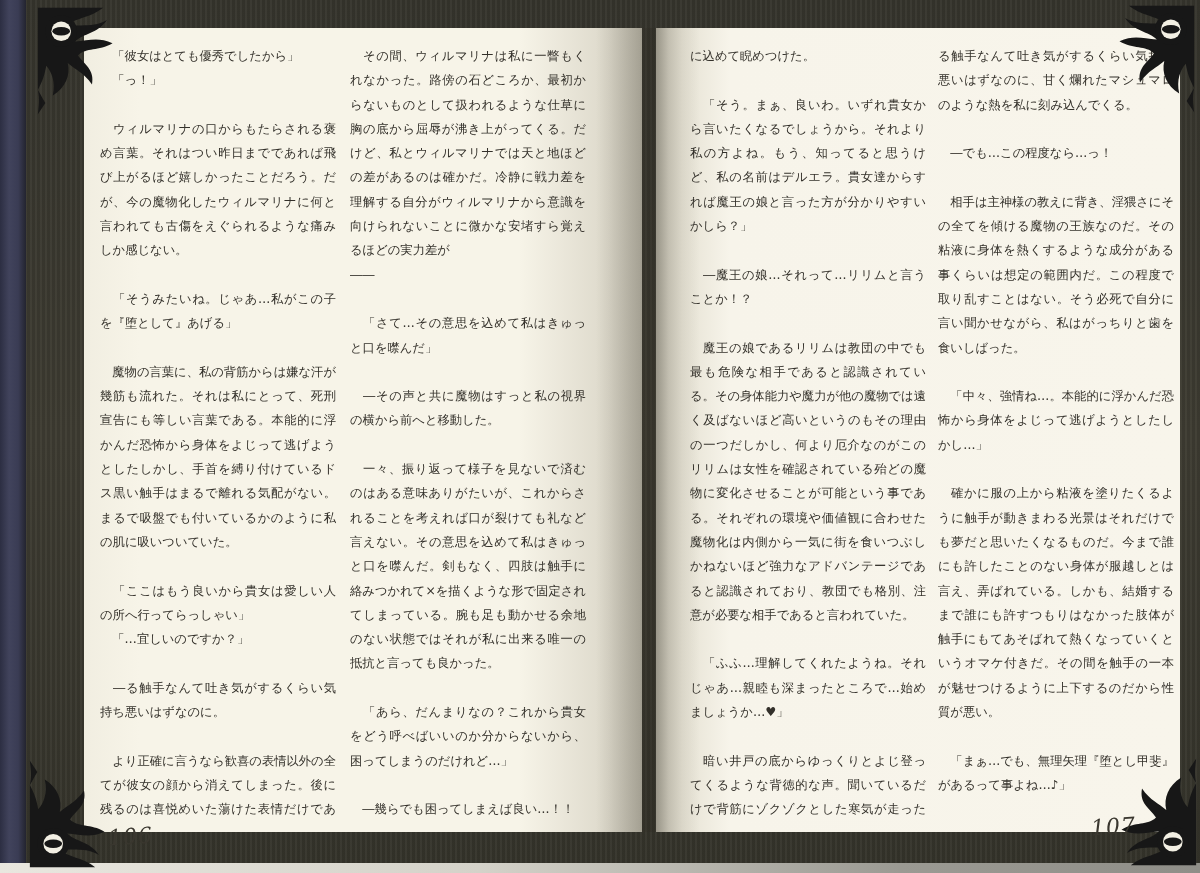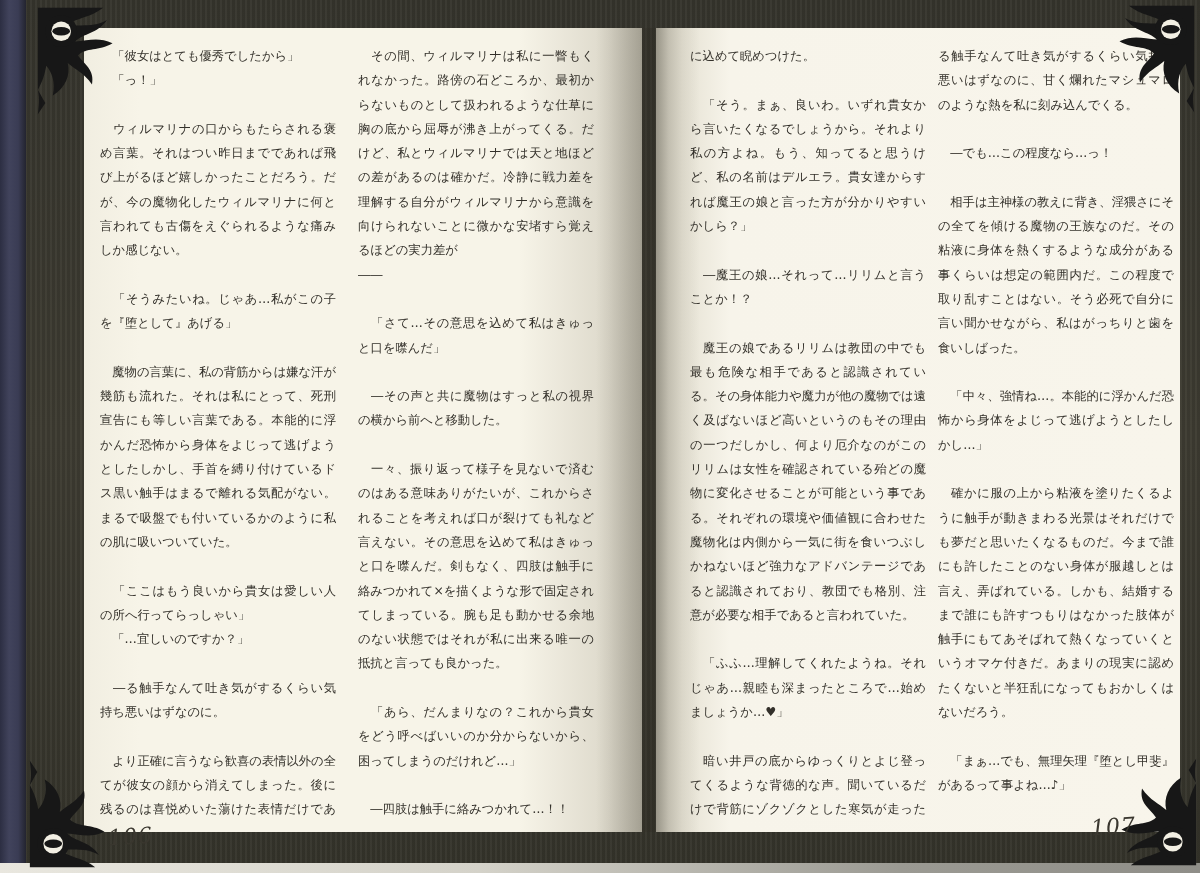--- a/index.html
+++ b/index.html
@@ -39,21 +39,21 @@
   }
   .gutter-shadow{
     position:absolute;top:28px;left:596px;width:104px;height:804px;
     background:linear-gradient(90deg, rgba(60,56,46,0) 0%, rgba(60,56,46,0.25) 42%, rgba(45,42,34,0.38) 52%, rgba(60,56,46,0.12) 70%, rgba(60,56,46,0) 100%);
     pointer-events:none;
   }
   
   .cols{
     position:absolute;top:16px;display:flex;
   }
-  .page-left .cols{left:16px;gap:22px;}
+  .page-left .cols{left:16px;gap:14px;}
   .page-right .cols{left:34px;gap:12px;}
   .col{
     width:236px;height:778px;overflow:hidden;
     font-size:12.3px;line-height:24.3px;color:#33302a;
     text-align:justify;
   }
   .col p.para{margin:0;}
   .col p.blank{margin:0;height:24.3px;}
   
   .ornament{position:absolute;width:112px;height:112px;}
@@ -101,21 +101,21 @@
         <p class="para">――</p>
         <p class="blank"></p>
         <p class="para">　「さて…その意思を込めて私はきゅっと口を噤んだ」</p>
         <p class="blank"></p>
         <p class="para">　―その声と共に魔物はすっと私の視界の横から前へと移動した。</p>
         <p class="blank"></p>
         <p class="para">　一々、振り返って様子を見ないで済むのはある意味ありがたいが、これからされることを考えれば口が裂けても礼など言えない。その意思を込めて私はきゅっと口を噤んだ。剣もなく、四肢は触手に絡みつかれて×を描くような形で固定されてしまっている。腕も足も動かせる余地のない状態ではそれが私に出来る唯一の抵抗と言っても良かった。</p>
         <p class="blank"></p>
         <p class="para">　「あら、だんまりなの？これから貴女をどう呼べばいいのか分からないから、困ってしまうのだけれど…」</p>
         <p class="blank"></p>
-        <p class="para">　―四肢は触手に絡みつかれて…！！</p>
+        <p class="para">　―幾らでも困ってしまえば良い…！！</p>
         <p class="blank"></p>
       </div>
   </div>
 </div>
 
 <div class="page page-right">
   <div class="cols">
     <div class="col">
         <p class="para">に込めて睨めつけた。</p>
         <p class="blank"></p>
@@ -131,21 +131,21 @@
       </div>
     <div class="col">
         <p class="para">る触手なんて吐き気がするくらい気持ち悪いはずなのに、甘く爛れたマシュマロのような熱を私に刻み込んでくる。</p>
         <p class="blank"></p>
         <p class="para">　―でも…この程度なら…っ！</p>
         <p class="blank"></p>
         <p class="para">　相手は主神様の教えに背き、淫猥さにその全てを傾ける魔物の王族なのだ。その粘液に身体を熱くするような成分がある事くらいは想定の範囲内だ。この程度で取り乱すことはない。そう必死で自分に言い聞かせながら、私はがっちりと歯を食いしばった。</p>
         <p class="blank"></p>
         <p class="para">　「中々、強情ね…。本能的に浮かんだ恐怖から身体をよじって逃げようとしたしかし…」</p>
         <p class="blank"></p>
-        <p class="para">　確かに服の上から粘液を塗りたくるように触手が動きまわる光景はそれだけでも夢だと思いたくなるものだ。今まで誰にも許したことのない身体が服越しとは言え、弄ばれている。しかも、結婚するまで誰にも許すつもりはなかった肢体が触手にもてあそばれて熱くなっていくというオマケ付きだ。あまりの現実に認めたくないと半狂乱になってもおかしくはないだろう。</p>
+        <p class="para">　確かに服の上から粘液を塗りたくるように触手が動きまわる光景はそれだけでも夢だと思いたくなるものだ。今まで誰にも許したことのない身体が服越しとは言え、弄ばれている。しかも、結婚するまで誰にも許すつもりはなかった肢体が触手にもてあそばれて熱くなっていくというオマケ付きだ。その間を触手の一本が魅せつけるように上下するのだから性質が悪い。</p>
         <p class="blank"></p>
         <p class="para">　「まぁ…でも、無理矢理『堕とし甲斐』があるって事よね…♪」</p>
         <p class="blank"></p>
         <p class="para">　魔物――デルエラの言葉に反応するように触手の動きが激しくなっていく。服の上から粘液を塗りつけるような動きから、何処か淫猥さを感じさせるものへ。それは無論、胸も巻き込むものであり、滅茶苦茶に弄ばれた胸からポロリとブラが外れてしまった。そして、護るもののない小ぶりの胸は触手によって左右からぎゅっと絞めつけられて、無理矢理、谷間を作らされてしまう。その間を触手の一本が魅せつけるように上下するのだから性質が悪い。目を背けようにも触れそうなくらい真近くで抜き差しされる触手の姿に圧倒されそうになって</p>
       </div>
   </div>
 </div>
 
 <div class="gutter-shadow"></div>
 

